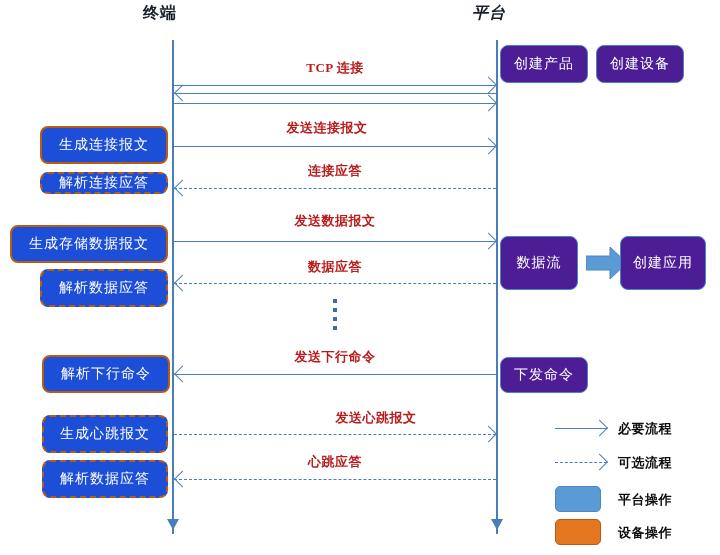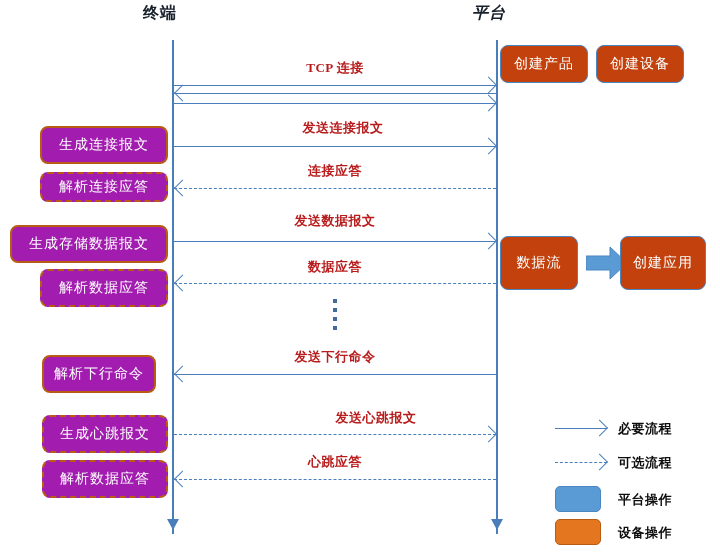--- a/index.html
+++ b/index.html
@@ -79,28 +79,28 @@
     display:flex;
     align-items:center;
     justify-content:center;
     color:#ffffff;
     font-family:"Liberation Sans","DejaVu Sans",sans-serif;
     font-size:14px;
     white-space:nowrap;
     letter-spacing:1px;
   }
   .box.device{
-    background:#a21caf;
+    background:#1d4ed8;
     border:2px solid #b85c14;
   }
   .box.device.optional{
     border:2px dashed #b85c14;
   }
   .box.platform{
-    background:#c2410c;
+    background:#4c1d95;
     border:1px solid #4a87c0;
     align-items:center;
   }
   
   .vdots{
     position:absolute;
     display:flex;
     flex-direction:column;
     gap:5px;
     align-items:center;
@@ -154,21 +154,21 @@
   <div class="msg-label" style="left:174px;top:59px;width:322px;">TCP 连接</div>
   <div class="msg" style="left:174px;top:85px;width:322px;"></div>
   <div class="arrow-right" style="left:485px;top:85px;"></div>
 
   <div class="msg" style="left:174px;top:93px;width:322px;"></div>
   <div class="arrow-left" style="left:174px;top:93px;"></div>
 
   <div class="msg" style="left:174px;top:103px;width:322px;"></div>
   <div class="arrow-right" style="left:485px;top:103px;"></div>
 
-  <div class="msg-label" style="left:182px;top:119px;width:322px;">发送连接报文</div>
+  <div class="msg-label" style="left:166px;top:119px;width:322px;">发送连接报文</div>
   <div class="msg" style="left:174px;top:146px;width:322px;"></div>
   <div class="arrow-right" style="left:485px;top:146px;"></div>
 
   <div class="msg-label" style="left:174px;top:162px;width:322px;">连接应答</div>
   <div class="msg dashed" style="left:174px;top:188px;width:322px;"></div>
   <div class="arrow-left" style="left:174px;top:188px;"></div>
 
   <div class="msg-label" style="left:174px;top:212px;width:322px;">发送数据报文</div>
   <div class="msg" style="left:174px;top:241px;width:322px;"></div>
   <div class="arrow-right" style="left:485px;top:241px;"></div>
@@ -193,33 +193,33 @@
   <div class="arrow-right" style="left:485px;top:434px;"></div>
 
   <div class="msg-label" style="left:174px;top:453px;width:322px;">心跳应答</div>
   <div class="msg dashed" style="left:174px;top:479px;width:322px;"></div>
   <div class="arrow-left" style="left:174px;top:479px;"></div>
 
   <div class="box device" style="left:40px;top:126px;width:128px;height:38px;">
     <span>生成连接报文</span>
   </div>
 
-  <div class="box device optional" style="left:40px;top:172px;width:128px;height:30px;">
+  <div class="box device optional" style="left:40px;top:172px;width:128px;height:22px;">
     <span>解析连接应答</span>
   </div>
 
   <div class="box device" style="left:10px;top:225px;width:158px;height:38px;">
     <span>生成存储数据报文</span>
   </div>
 
   <div class="box device optional" style="left:40px;top:269px;width:128px;height:38px;">
     <span>解析数据应答</span>
   </div>
 
-  <div class="box device" style="left:42px;top:355px;width:114px;height:38px;">
+  <div class="box device" style="left:42px;top:355px;width:128px;height:38px;">
     <span>解析下行命令</span>
   </div>
 
   <div class="box device optional" style="left:42px;top:415px;width:126px;height:38px;">
     <span>生成心跳报文</span>
   </div>
 
   <div class="box device optional" style="left:42px;top:460px;width:126px;height:38px;">
     <span>解析数据应答</span>
   </div>
@@ -239,20 +239,23 @@
   <div class="block-arrow" style="left:586px;top:245px;">
     <svg width="42" height="36" viewBox="0 0 42 36" aria-hidden="true">
       <polygon points="0,11 24,11 24,2 41,18 24,34 24,25 0,25" fill="#5b9bd5" stroke="#4a87c0" stroke-width="1"></polygon>
     </svg>
   </div>
 
   <div class="box platform" style="left:620px;top:236px;width:86px;height:54px;">
     <span>创建应用</span>
   </div>
 
+  <div class="box platform" style="left:500px;top:357px;width:88px;height:36px;">
+    <span>下发命令</span>
+  </div>
 
   <div class="legend">
 
     <div class="legend-line" style="left:555px;top:428px;width:52px;"></div>
     <div class="arrow-right" style="left:596px;top:428px;"></div>
     <div class="legend-label" style="left:618px;top:420px;">必要流程</div>
 
     <div class="legend-line dashed" style="left:555px;top:462px;width:52px;"></div>
     <div class="arrow-right" style="left:596px;top:462px;"></div>
     <div class="legend-label" style="left:618px;top:454px;">可选流程</div>

